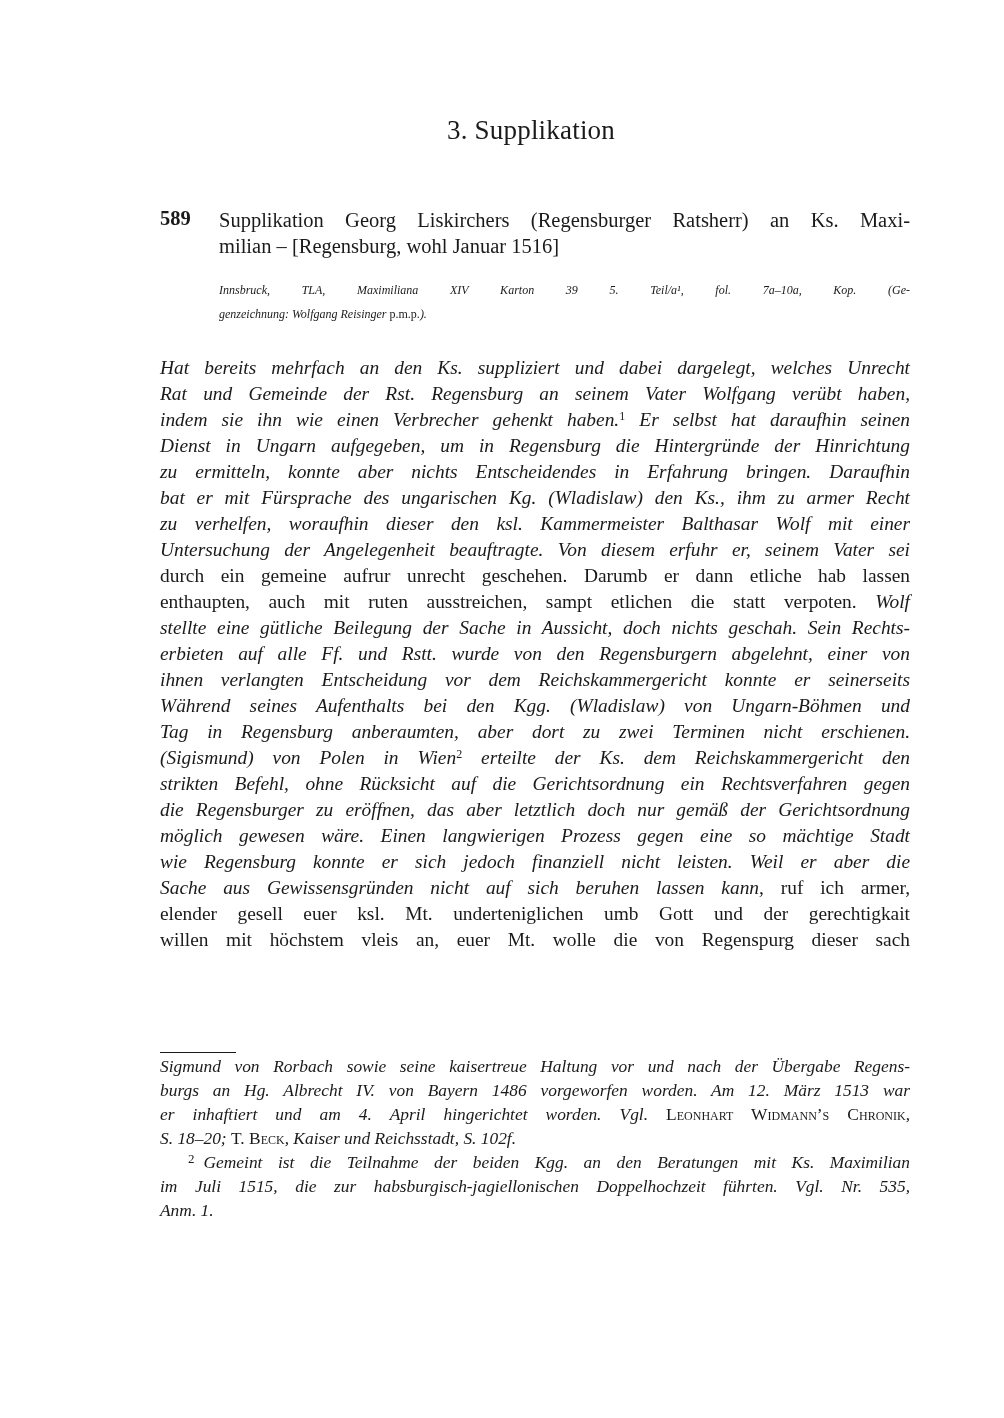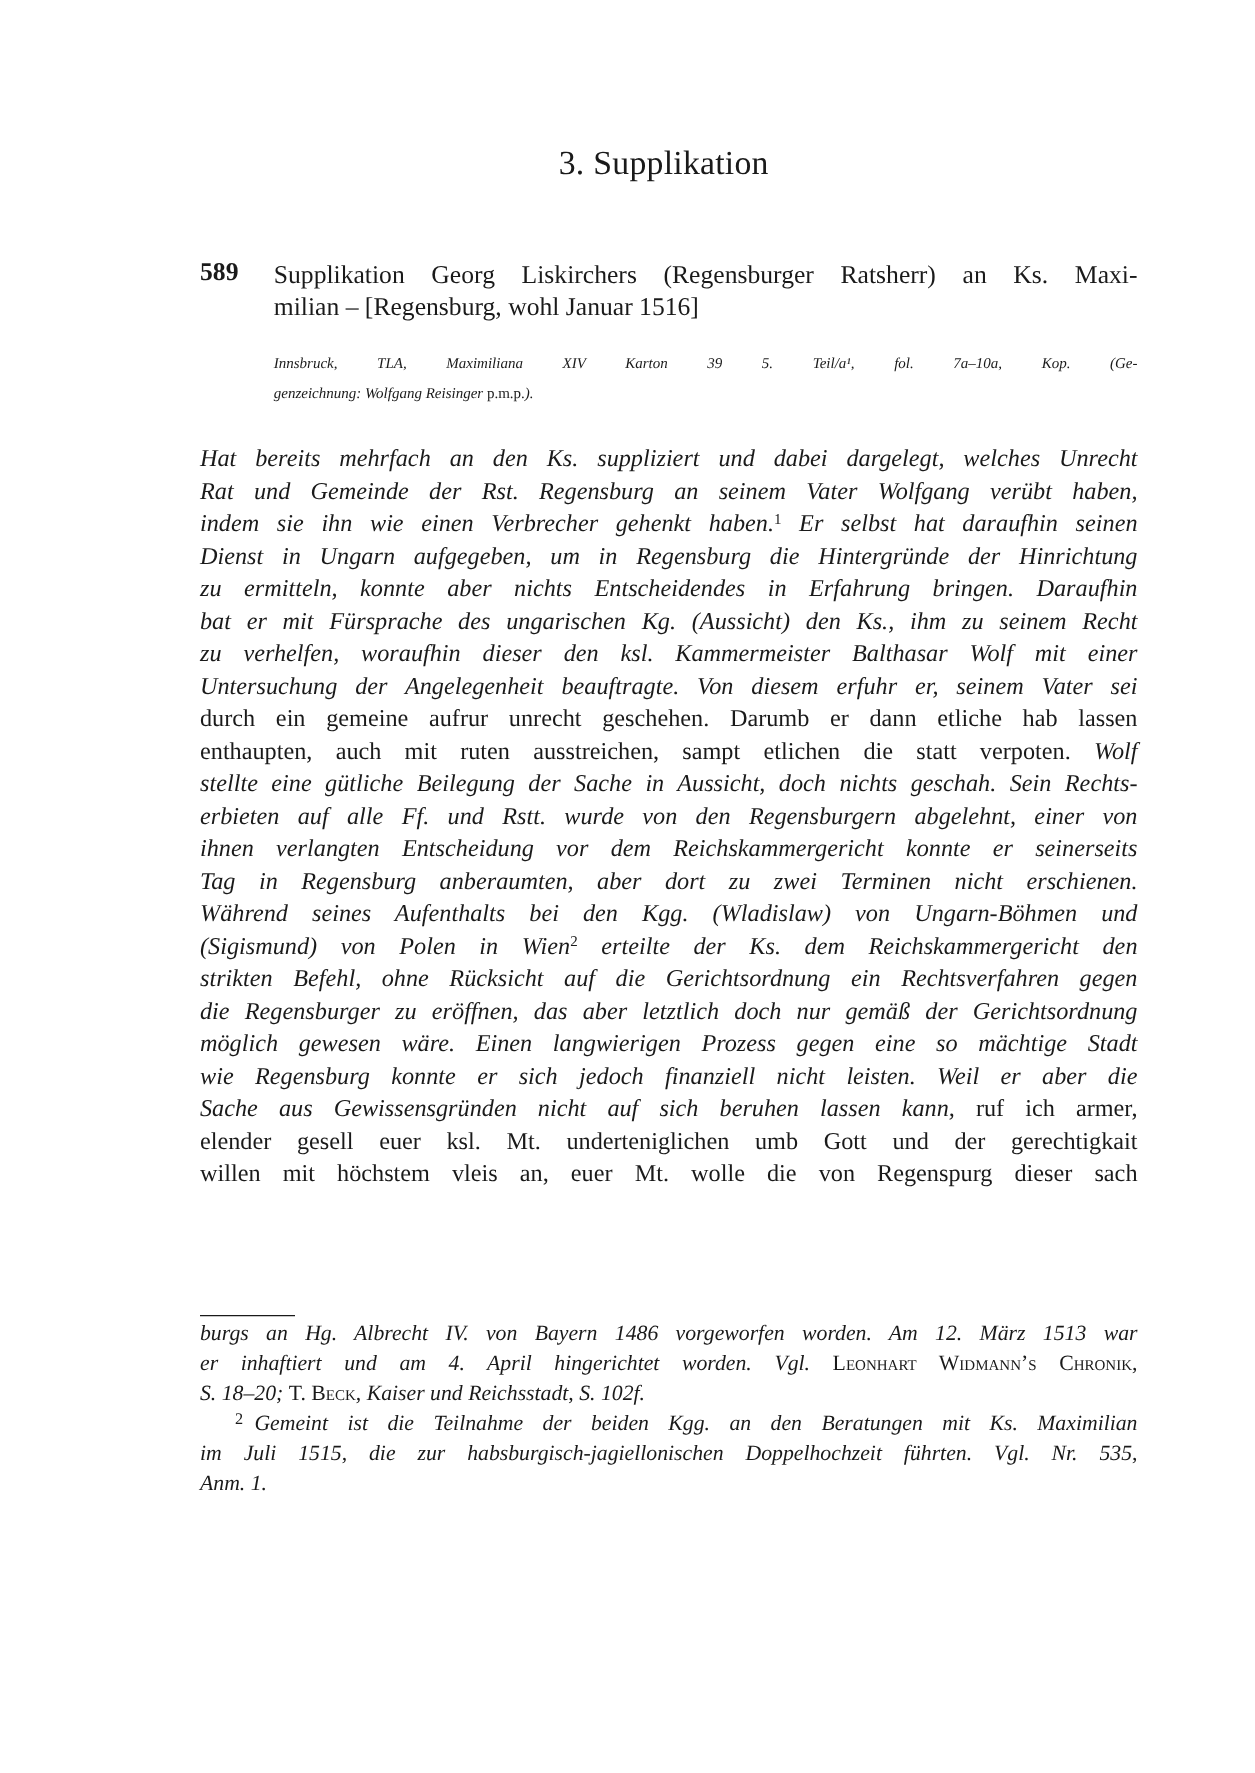--- a/index.html
+++ b/index.html
@@ -65,44 +65,45 @@
     <span class="line">Innsbruck, TLA, Maximiliana XIV Karton 39 5. Teil/a¹, fol. 7a–10a, Kop. (Ge-</span>
     <span class="line last"><span>genzeichnung: Wolfgang Reisinger </span><span class="rm">p.m.p.</span><span>).</span></span>
   </div>
 
   <div class="body-text">
     <span class="line it">Hat bereits mehrfach an den Ks. suppliziert und dabei dargelegt, welches Unrecht</span>
     <span class="line it">Rat und Gemeinde der Rst. Regensburg an seinem Vater Wolfgang verübt haben,</span>
     <span class="line it"><span>indem sie ihn wie einen Verbrecher gehenkt haben.</span><sup class="fn">1</sup><span> Er selbst hat daraufhin seinen</span></span>
     <span class="line it">Dienst in Ungarn aufgegeben, um in Regensburg die Hintergründe der Hinrichtung</span>
     <span class="line it">zu ermitteln, konnte aber nichts Entscheidendes in Erfahrung bringen. Daraufhin</span>
-    <span class="line it">bat er mit Fürsprache des ungarischen Kg. (Aussicht) den Ks., ihm zu seinem Recht</span>
+    <span class="line it">bat er mit Fürsprache des ungarischen Kg. (Wladislaw) den Ks., ihm zu armer Recht</span>
     <span class="line it">zu verhelfen, woraufhin dieser den ksl. Kammermeister Balthasar Wolf mit einer</span>
     <span class="line it">Untersuchung der Angelegenheit beauftragte. Von diesem erfuhr er, seinem Vater sei</span>
     <span class="line">durch ein gemeine aufrur unrecht geschehen. Darumb er dann etliche hab lassen</span>
     <span class="line"><span>enthaupten, auch mit ruten ausstreichen, sampt etlichen die statt verpoten. </span><span class="it">Wolf</span></span>
     <span class="line it">stellte eine gütliche Beilegung der Sache in Aussicht, doch nichts geschah. Sein Rechts-</span>
     <span class="line it">erbieten auf alle Ff. und Rstt. wurde von den Regensburgern abgelehnt, einer von</span>
     <span class="line it">ihnen verlangten Entscheidung vor dem Reichskammergericht konnte er seinerseits</span>
+    <span class="line it">Während seines Aufenthalts bei den Kgg. (Wladislaw) von Ungarn-Böhmen und</span>
     <span class="line it">Tag in Regensburg anberaumten, aber dort zu zwei Terminen nicht erschienen.</span>
-    <span class="line it">Während seines Aufenthalts bei den Kgg. (Wladislaw) von Ungarn-Böhmen und</span>
     <span class="line it"><span>(Sigismund) von Polen in Wien</span><sup class="fn">2</sup><span> erteilte der Ks. dem Reichskammergericht den</span></span>
     <span class="line it">strikten Befehl, ohne Rücksicht auf die Gerichtsordnung ein Rechtsverfahren gegen</span>
     <span class="line it">die Regensburger zu eröffnen, das aber letztlich doch nur gemäß der Gerichtsordnung</span>
     <span class="line it">möglich gewesen wäre. Einen langwierigen Prozess gegen eine so mächtige Stadt</span>
     <span class="line it">wie Regensburg konnte er sich jedoch finanziell nicht leisten. Weil er aber die</span>
     <span class="line"><span class="it">Sache aus Gewissensgründen nicht auf sich beruhen lassen kann,</span><span> ruf ich armer,</span></span>
     <span class="line">elender gesell euer ksl. Mt. underteniglichen umb Gott und der gerechtigkait</span>
     <span class="line">willen mit höchstem vleis an, euer Mt. wolle die von Regenspurg dieser sach</span>
   </div>
 
   <div class="fn-rule"></div>
 
   <div class="footnotes">
     <div>
+      <span class="line">Sigmund von Rorbach sowie seine kaisertreue Haltung vor und nach der Übergabe Regens-</span>
       <span class="line">burgs an Hg. Albrecht IV. von Bayern 1486 vorgeworfen worden. Am 12. März 1513 war</span>
       <span class="line"><span>er inhaftiert und am 4. April hingerichtet worden. Vgl. </span><span class="sc">Leonhart Widmann’s Chronik</span><span>,</span></span>
       <span class="line last"><span>S. 18–20; </span><span class="sc">T. Beck</span><span>, Kaiser und Reichsstadt, S. 102f.</span></span>
     </div>
     <div>
       <span class="line"><span class="fn-num">2</span><span>Gemeint ist die Teilnahme der beiden Kgg. an den Beratungen mit Ks. Maximilian</span></span>
       <span class="line">im Juli 1515, die zur habsburgisch-jagiellonischen Doppelhochzeit führten. Vgl. Nr. 535,</span>
       <span class="line last">Anm. 1.</span>
     </div>
   </div>

